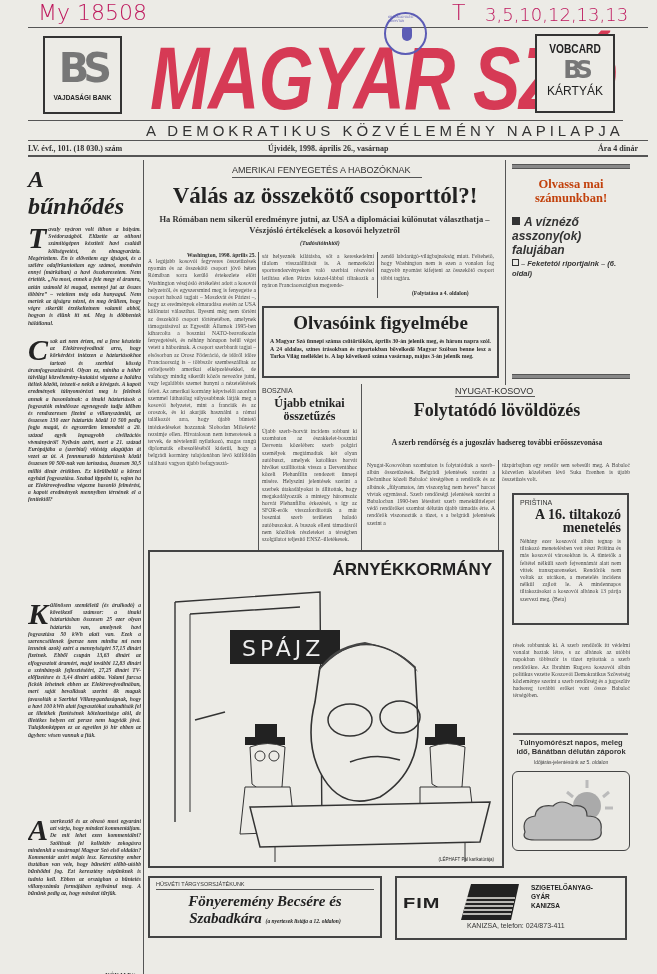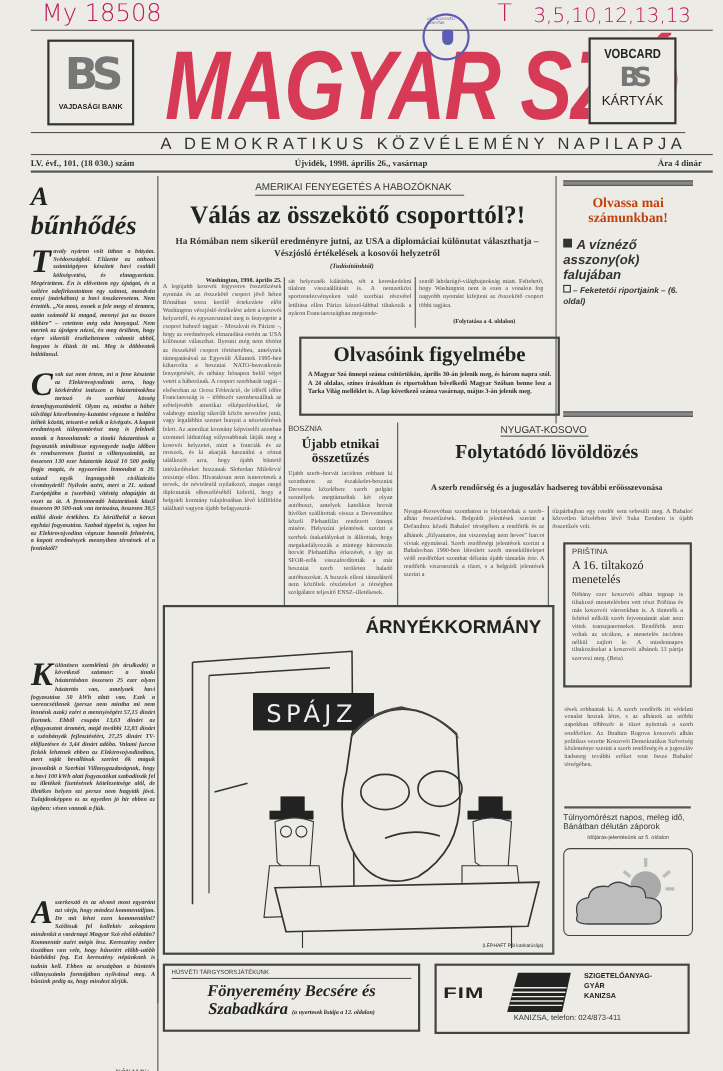--- a/index.html
+++ b/index.html
@@ -85,21 +85,21 @@
 <div class="abs" style="left:148px;top:252px;width:108px;height:300px;">
   <div style="font-size:5.6px;font-weight:bold;text-align:right;">Washington, 1998. április 25.</div>
   <div class="body-txt" style="height:290px;">A legújabb kosovói fegyveres összetűzések nyomán és az összekötő csoport jövő héten Rómában sorra kerülő értekezlete előtt Washington vészjósló értékelést adott a kosovói helyzetről, és egyszersmind meg is fenyegette a csoport haboző tagjait – Moszkvát és Párizst –, hogy az eredmények elmaradása esetén az USA különutat választhat. Ilyesmi még nem történt az összekötő csoport történetében, amelynek támogatásával az Egyesült Államok 1995-ben kiharcolta a boszniai NATO-beavatkozás fenyegetését, és néhány hónapon belül véget vetett a háborúnak. A csoport szerbbarát tagjai – elsősorban az Orosz Föderáció, de időről időre Franciaország is – többször szembeszálltak az erőteljesebb amerikai elképzelésekkel, de valahogy mindig sikerült közös nevezőre jutni, vagy legalábbis szemet hunyni a nézetelérések felett. Az amerikai kormány képviselői azonban szemmel láthatólag súlyosabbnak látják meg a kosovói helyzetet, mint a franciák és az oroszok, és ki akarják használni a római találkozót arra, hogy újabb büntető intézkedéseket hozzanak Slobodan Milošević rezsimje ellen. Hivatalosan nem ismeretesek a tervek, de névtelenül nyilatkozó, magas rangú diplomaták elbeszéléséből kiderül, hogy a belgrádi kormány tulajdonában lévő külföldön található vagyon újabb befagyasztá-</div>
 </div>
 <div class="vline" style="left:258px;top:252px;height:298px;"></div>
 <div class="body-txt abs" style="left:262px;top:253px;width:112px;height:45px;">sát helyeznék kilátásba, sőt a kereskedelmi tilalom visszaállítását is. A nemzetközi sportrendezvényeken való szerbiai részvétel letiltása ellen Párizs kézzel-lábbal tiltakozik a nyáron Franciaországban megrende-</div>
 <div class="vline" style="left:377px;top:252px;height:46px;"></div>
 <div class="body-txt abs" style="left:381px;top:253px;width:113px;height:37px;">zendő labdarúgó-világbajnokság miatt. Feltehető, hogy Washington nem is ezen a vonalon fog nagyobb nyomást kifejteni az összekötő csoport többi tagjára.</div>
 <div class="abs" style="left:412px;top:290px;font-size:5.5px;font-weight:bold;">(Folytatása a 4. oldalon)</div>
 
-<div class="abs" style="left:262px;top:306px;width:237px;height:72px;border:2px solid #444;padding:4px 6px;margin-left:10px;">
+<div class="abs" style="left:262px;top:306px;width:237px;height:72px;border:2px solid #444;padding:4px 6px;">
   <div style="text-align:center;font-size:19px;font-weight:bold;color:#222;">Olvasóink figyelmébe</div>
   <div style="font-size:5.8px;font-weight:bold;line-height:7.5px;text-align:justify;margin-top:4px;">A Magyar Szó ünnepi száma csütörtökön, április 30-án jelenik meg, és három napra szól. A 24 oldalas, színes írásokban és riportokban bővelkedő Magyar Szóban benne lesz a Tarka Világ melléklet is. A lap következő száma vasárnap, május 3-án jelenik meg.</div>
 </div>
 
 <div class="vline" style="left:505px;top:160px;height:225px;"></div>
 <div class="abs" style="left:512px;top:160px;width:118px;height:224px;">
   <div style="height:5px;background:#888;border-top:1px solid #555;border-bottom:1px solid #555;margin-top:4px;"></div>
   <div style="text-align:center;font-weight:bold;font-size:12.5px;line-height:14px;margin-top:8px;color:#c2410c;">Olvassa mai számunkban!</div>
   <div style="margin-top:10px;">
     <div class="side-item" style="font-size:12px;line-height:14px;"><span class="sq"></span><span>A víznéző asszony(ok) falujában</span></div>
@@ -115,21 +115,21 @@
 
 <div class="abs kicker" style="left:455px;top:386px;width:80px;font-size:9px;border-bottom:1px solid #555;">NYUGAT-KOSOVO</div>
 <div class="abs" style="left:366px;top:400px;width:262px;text-align:center;font-weight:bold;font-size:18px;color:#222;white-space:nowrap;">Folytatódó lövöldözés</div>
 <div class="abs" style="left:368px;top:438px;width:258px;text-align:center;font-weight:bold;font-size:7.5px;line-height:9px;">A szerb rendőrség és a jugoszláv hadsereg további erőösszevonása</div>
 <div class="body-txt abs" style="left:367px;top:462px;width:128px;height:88px;">Nyugat-Kosovóban szombaton is folytatódtak a szerb–albán összetűzések. Belgrádi jelentések szerint a Dečanihoz közeli Babaloć térségében a rendőrök és az albánok „fülyamatos, ám viszonylag nem heves” harcot vívtak egymással. Szerb rendőrségi jelentések szerint a Babalocban 1990-ben létesített szerb menekülttelepet védő rendőröket szombat délután újabb támadás érte. A rendőrök viszonozták a tüzet, s a belgrádi jelentések szerint a</div>
 <div class="vline" style="left:498px;top:460px;height:90px;"></div>
 <div class="body-txt abs" style="left:502px;top:462px;width:128px;height:22px;">tűzpárbajban egy rendőr sem sebesült meg. A Babaloć közvetlen közelében lévő Suka Erenhen is újabb összetűzés volt.</div>
 
 <div class="abs" style="left:512px;top:493px;width:117px;height:132px;border:2px solid #444;padding:4px 6px;">
   <div class="kicker" style="font-size:7px;">PRIŠTINA</div>
-  <div style="text-align:left;font-weight:normal;font-size:11px;line-height:13px;margin-top:2px;color:#222;">A 16. tiltakozó menetelés</div>
+  <div style="text-align:right;font-weight:bold;font-size:14px;line-height:13px;margin-top:2px;color:#222;">A 16. tiltakozó menetelés</div>
   <div class="body-txt" style="height:80px;margin-top:4px;">Néhány ezer koszovói albán tegnap is tiltakozó menetelésben vett részt Priština és más koszovói városokban is. A tüntetők a feltétel nélküli szerb fejvennámát alatt nem vittek transzparenseket. Rendőrök nem voltak az utcákon, a menetelés incidens nélkül zajlott le. A mindennapos tiltakozásokat a koszovói albánok 13 pártja szervezi meg. (Beta)</div>
 </div>
 <div class="body-txt abs" style="left:513px;top:642px;width:117px;height:84px;">rések robbantak ki. A szerb rendőrök itt védelmi vonalat hoztak létre, s az albánok az utóbbi napokban többször is tüzet nyitottak a szerb rendőrökre. Az Ibrahim Rugova koszovói albán politikus vezette Koszovói Demokratikus Szövetség közleménye szerint a szerb rendőrség és a jugoszláv hadsereg további erőket vont össze Babaloć térségében.</div>
 <div class="rule" style="left:513px;top:733px;width:115px;height:2px;"></div>
 
 <div class="abs" style="left:148px;top:550px;width:356px;height:318px;border:2px solid #444;background:#ecebe6;overflow:hidden;">
   <div style="position:absolute;right:10px;top:8px;font-family:'Liberation Sans',sans-serif;font-weight:bold;font-size:17px;color:#222;">ÁRNYÉKKORMÁNY</div>
   <svg width="352" height="290" viewBox="0 0 352 290" style="position:absolute;left:0;top:20px;">
 
     <path d="M25 30 L170 20 L172 260 M40 42 L150 35 M25 30 L25 250" stroke="#333" fill="none" stroke-width="1.4"></path>
@@ -158,21 +158,21 @@
     <path d="M270 215 L320 215 L325 258 L270 262 Z" fill="#ecebe6" stroke="#333"></path>
 
     <path d="M100 235 L340 230 L330 270 L110 275 Z" fill="#ecebe6" stroke="#333" stroke-width="1.5"></path>
     <line x1="125" y1="275" x2="125" y2="290" stroke="#333"></line>
       <line x1="315" y1="270" x2="315" y2="290" stroke="#333"></line>
   </svg>
   <div style="position:absolute;right:8px;bottom:4px;font-size:4.5px;font-family:'Liberation Sans',sans-serif;">(LÉPHAFT Pál karikatúrája)</div>
 </div>
 
 <div class="abs" style="left:512px;top:738px;width:118px;height:135px;">
-  <div style="font-family:'Liberation Sans',sans-serif;font-weight:normal;font-size:7.5px;line-height:9px;color:#333;">Túlnyomórészt napos, meleg idő, Bánátban délután záporok</div>
+  <div style="text-align:center;font-family:'Liberation Sans',sans-serif;font-weight:bold;font-size:7.5px;line-height:9px;color:#333;">Túlnyomórészt napos, meleg idő, Bánátban délután záporok</div>
   <div style="text-align:center;font-family:'Liberation Sans',sans-serif;font-size:5px;margin-top:3px;color:#444;">Időjárás-jelentésünk az 5. oldalon</div>
   <div style="margin-top:6px;border:1px solid #444;border-radius:6px;height:80px;position:relative;overflow:hidden;">
     <svg width="116" height="80" viewBox="0 0 116 80">
       <circle cx="74" cy="34" r="14" fill="#aaa"></circle>
       <g stroke="#bbb" stroke-width="3">
         <line x1="74" y1="8" x2="74" y2="16"></line>
           <line x1="96" y1="20" x2="90" y2="25"></line>
           <line x1="100" y1="36" x2="92" y2="36"></line>
           <line x1="54" y1="20" x2="60" y2="25"></line>
       </g>

